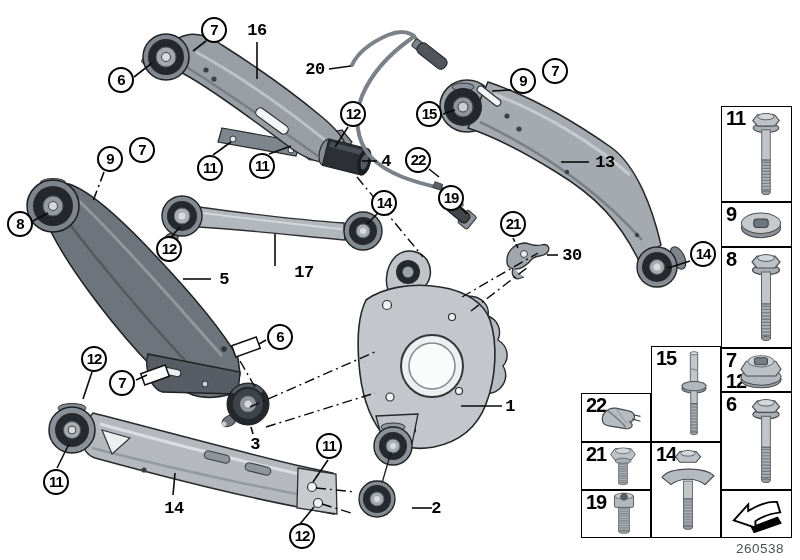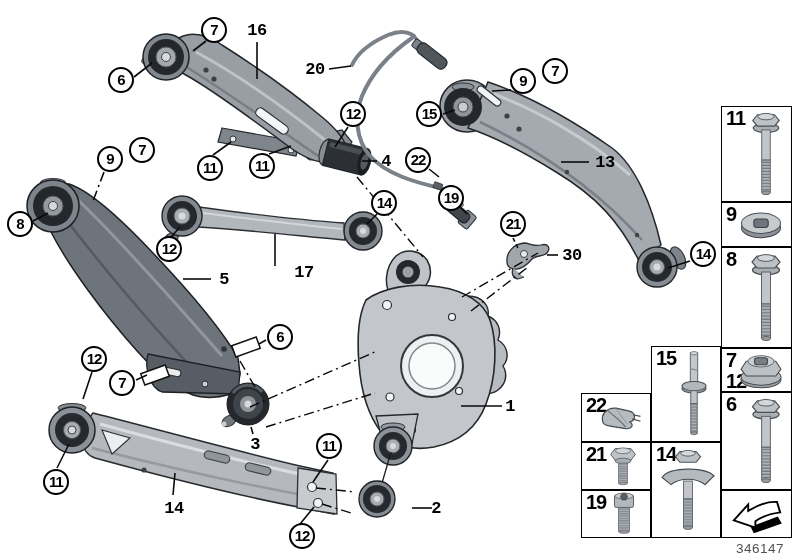--- a/index.html
+++ b/index.html
@@ -447,15 +447,15 @@
         </svg>
       </div>
       <div class="legend-cell" style="left: 581px; top: 490px; width: 70px; height: 48px;">
         <span class="legend-label">19</span>
         <svg class="legend-icon ic-socket-screw">
           <use href="#sym-socket-screw" xlink:href="#sym-socket-screw" width="100%" height="100%"></use>
         </svg>
       </div>
     </div>
 
-<div class="doc-number">346147</div>
+<div class="doc-number">260538</div>
 
 </div>
 
 </body></html>

